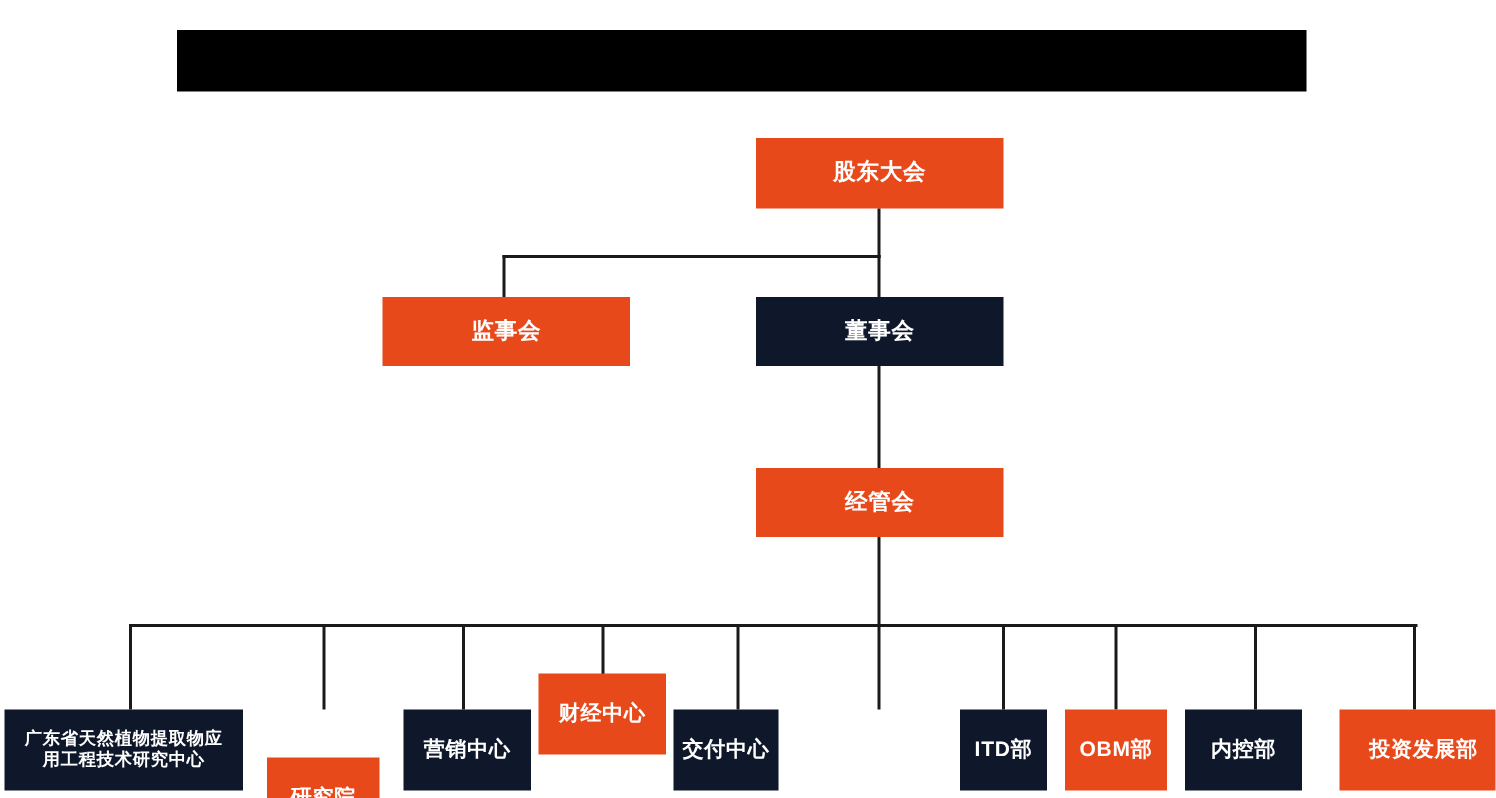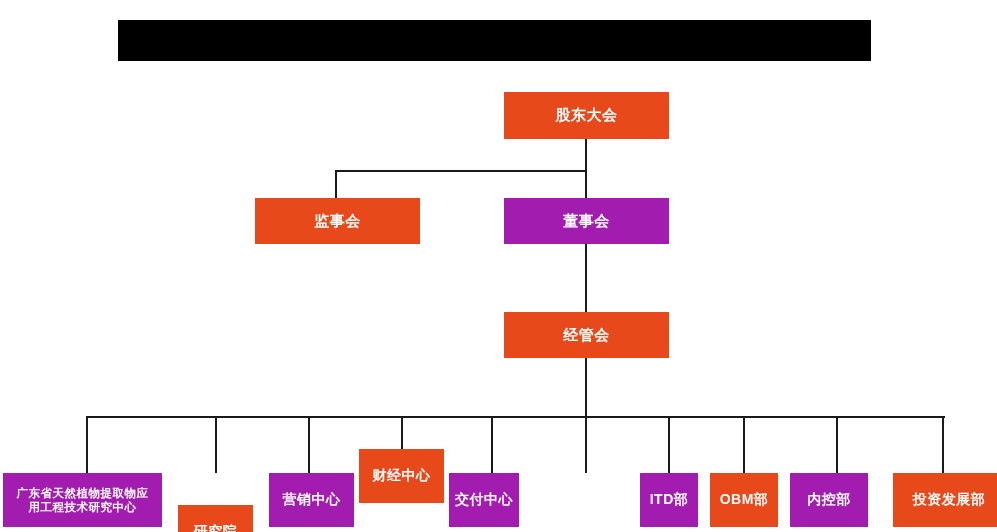--- a/index.html
+++ b/index.html
@@ -38,21 +38,21 @@
     align-items: center;
     justify-content: center;
     text-align: center;
     color: #ffffff;
     font-weight: bold;
     letter-spacing: 0.5px;
     line-height: 1.25;
     user-select: none;
   }
   .node.dark  { background: #E8491B; }
-  .node.light { background: #a21caf; }
+  .node.light { background: #0f172a; }
 
   .node.lvl1 { font-size: 15px; }
   .node.lvl2 { font-size: 15px; }
   .node.lvl3 { font-size: 15px; }
   .node.leaf { font-size: 14px; }
   .node.leaf.small { font-size: 11.5px; font-weight: bold; }
 
   
   .conn {
     position: absolute;

